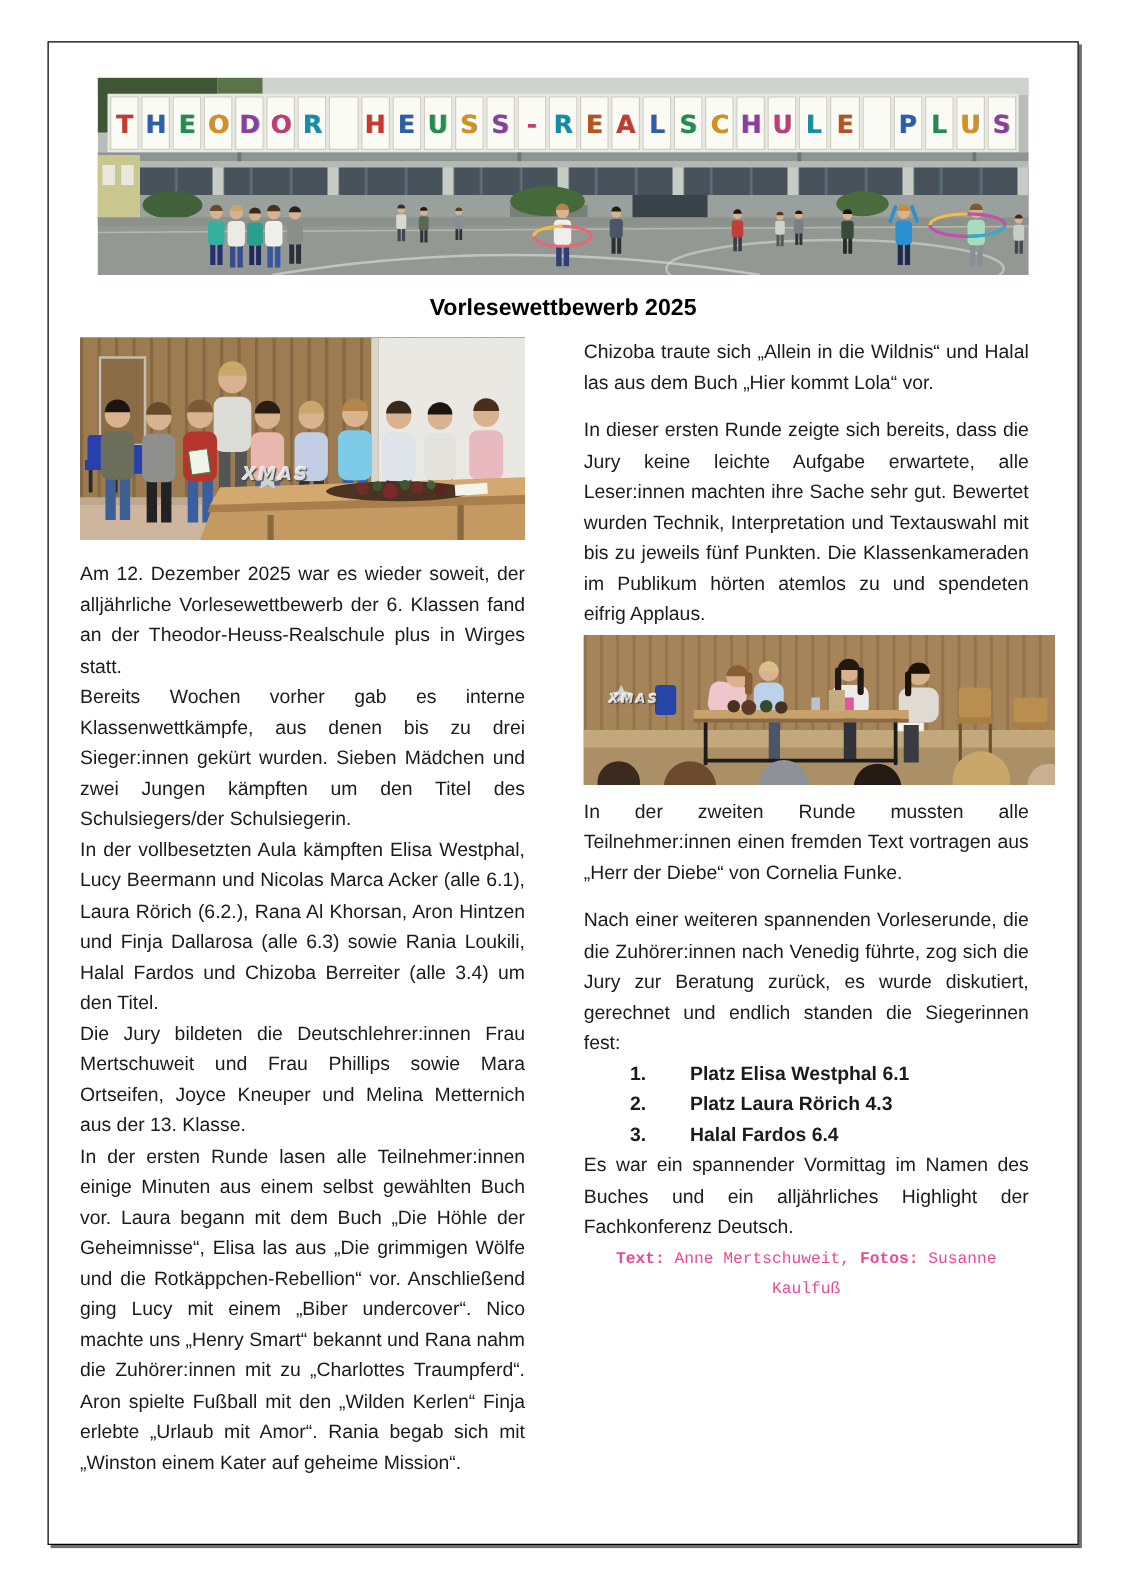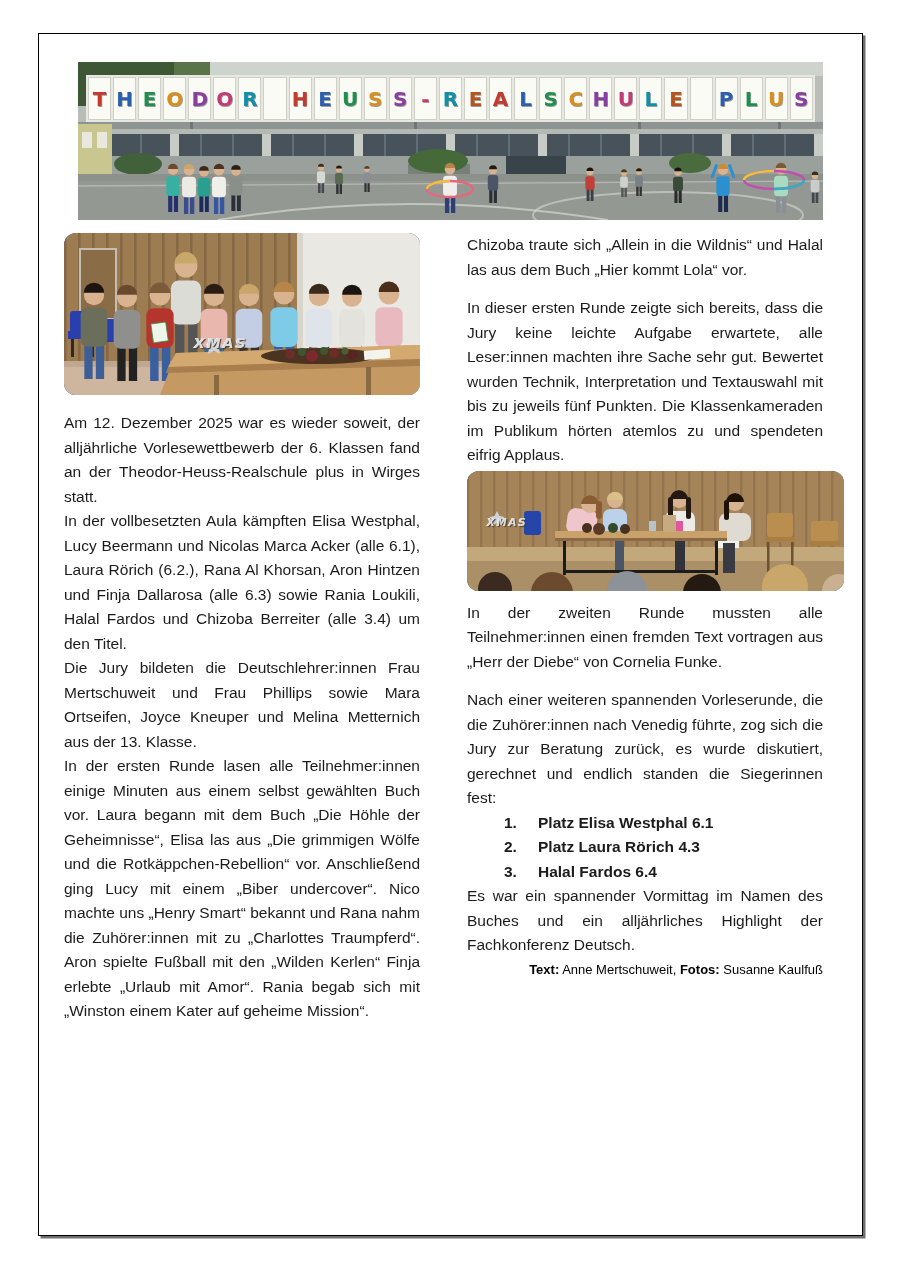--- a/index.html
+++ b/index.html
@@ -30,38 +30,38 @@
   .title{
     margin:15px 0 0;text-align:center;font-size:18.5px;font-weight:700;color:#000;
   }
   
   .columns{display:flex;margin:13px 0 0 25px;}
   .col{width:356px;font-size:15.5px;line-height:24.5px;text-align:justify;}
   .col-right{margin-left:47px;}
   .col p{margin:0;}
   p.sp-after{margin-bottom:14px;}
   
-  .photo{position:relative;overflow:hidden;background:#1d4ed8;border-radius:12px;}
+  .photo{position:relative;overflow:hidden;background:#1d4ed8;}
   .photo svg{position:absolute;left:0;top:0;width:100%;height:100%;}
   .photo-left{width:356px;height:162px;margin-bottom:16px;}
   .photo-right{width:377px;height:120px;margin:3px 0 10px;}
   .xmas{
     position:absolute;font-weight:bold;font-style:italic;letter-spacing:2px;
     color:#d9dcdf;text-shadow:1px 1px 1px #4a3a28,-0.5px -0.5px 0 #fff;
     font-family:"DejaVu Sans",sans-serif;
   }
   .xmas-l{left:130px;top:98px;font-size:14px;}
   .xmas-r{left:20px;top:40px;font-size:10px;}
   
   .winners{margin:0;padding:0;font-weight:bold;}
   .winner-row{display:flex;text-align:left;}
   .winner-num{width:20px;margin-left:37px;}
-  .winner-text{margin-left:14px;}
-  
-  .credit{text-align:right;font-size:13px;margin-top:13px;color:#000000;}
+  .winner-text{margin-left:28px;}
+  
+  .credit{text-align:center;font-size:13px;margin-top:13px;color:#ec4899;font-family:Liberation Mono, monospace;}
   .credit b{font-weight:bold;}
 </style>
 </head>
 <body>
 
 <div class="frame">
 
   <div class="banner">
     <svg viewBox="0 0 745 158" preserveAspectRatio="none">
       <defs>
@@ -253,20 +253,21 @@
         <span class="sign-letter" style="color: rgb(15, 143, 168);">L</span>
         <span class="sign-letter" style="color: rgb(181, 84, 31);">E</span>
         <span class="sign-letter"></span>
         <span class="sign-letter" style="color: rgb(43, 95, 174);">P</span>
         <span class="sign-letter" style="color: rgb(31, 143, 78);">L</span>
         <span class="sign-letter" style="color: rgb(215, 143, 31);">U</span>
         <span class="sign-letter" style="color: rgb(138, 63, 160);">S</span>
       </div>
   </div>
 
+  <h1 class="title">Vorlesewettbewerb 2025</h1>
 
   <div class="columns">
 
     <div class="col col-left">
       <div class="photo photo-left">
         <svg viewBox="0 0 356 162" preserveAspectRatio="none">
           <defs>
             <pattern id="wood-l" width="14" height="10" patternUnits="userSpaceOnUse">
               <rect width="14" height="10" fill="#9c7c50"></rect>
               <rect width="2.6" height="10" fill="#876845"></rect>
@@ -369,20 +370,21 @@
           <circle cx="288" cy="122" r="5" fill="#5a2422"></circle>
           <circle cx="238" cy="119" r="4" fill="#3e5630"></circle>
           <circle cx="260" cy="118" r="4" fill="#3e5630"></circle>
           <circle cx="281" cy="118" r="3.5" fill="#465f36"></circle>
           <rect x="300" y="117" width="26" height="9" fill="#f4f4ee" transform="rotate(-4 313 121)"></rect>
           <path d="M150,104 l3,6 6,1 -4,4 1,6 -6,-3 -6,3 1,-6 -4,-4 6,-1 z" fill="#cfd3d6"></path>
         </svg>
         <span class="xmas xmas-l">XMAS</span>
       </div>
       <p>Am 12. Dezember 2025 war es wieder soweit, der alljährliche Vorlesewettbewerb der 6. Klassen fand an der Theodor-Heuss-Realschule plus in Wirges statt.</p>
+      <p>Bereits Wochen vorher gab es interne Klassenwettkämpfe, aus denen bis zu drei Sieger:innen gekürt wurden. Sieben Mädchen und zwei Jungen kämpften um den Titel des Schulsiegers/der Schulsiegerin.</p>
       <p>In der vollbesetzten Aula kämpften Elisa Westphal, Lucy Beermann und Nicolas Marca Acker (alle 6.1), Laura Rörich (6.2.), Rana Al Khorsan, Aron Hintzen und Finja Dallarosa (alle 6.3) sowie Rania Loukili, Halal Fardos und Chizoba Berreiter (alle 3.4) um den Titel.</p>
       <p>Die Jury bildeten die Deutschlehrer:innen Frau Mertschuweit und Frau Phillips sowie Mara Ortseifen, Joyce Kneuper und Melina Metternich aus der 13. Klasse.</p>
       <p>In der ersten Runde lasen alle Teilnehmer:innen einige Minuten aus einem selbst gewählten Buch vor. Laura begann mit dem Buch „Die Höhle der Geheimnisse“, Elisa las aus „Die grimmigen Wölfe und die Rotkäppchen-Rebellion“ vor. Anschließend ging Lucy mit einem „Biber undercover“. Nico machte uns „Henry Smart“ bekannt und Rana nahm die Zuhörer:innen mit zu „Charlottes Traumpferd“. Aron spielte Fußball mit den „Wilden Kerlen“ Finja erlebte „Urlaub mit Amor“. Rania begab sich mit „Winston einem Kater auf geheime Mission“.</p>
     </div>
 
     <div class="col col-right">
       <p class="sp-after">Chizoba traute sich „Allein in die Wildnis“ und Halal las aus dem Buch „Hier kommt Lola“ vor.</p>
       <p>In dieser ersten Runde zeigte sich bereits, dass die Jury keine leichte Aufgabe erwartete, alle Leser:innen machten ihre Sache sehr gut. Bewertet wurden Technik, Interpretation und Textauswahl mit bis zu jeweils fünf Punkten. Die Klassenkameraden im Publikum hörten atemlos zu und spendeten eifrig Applaus.</p>
 
       <div class="photo photo-right">

